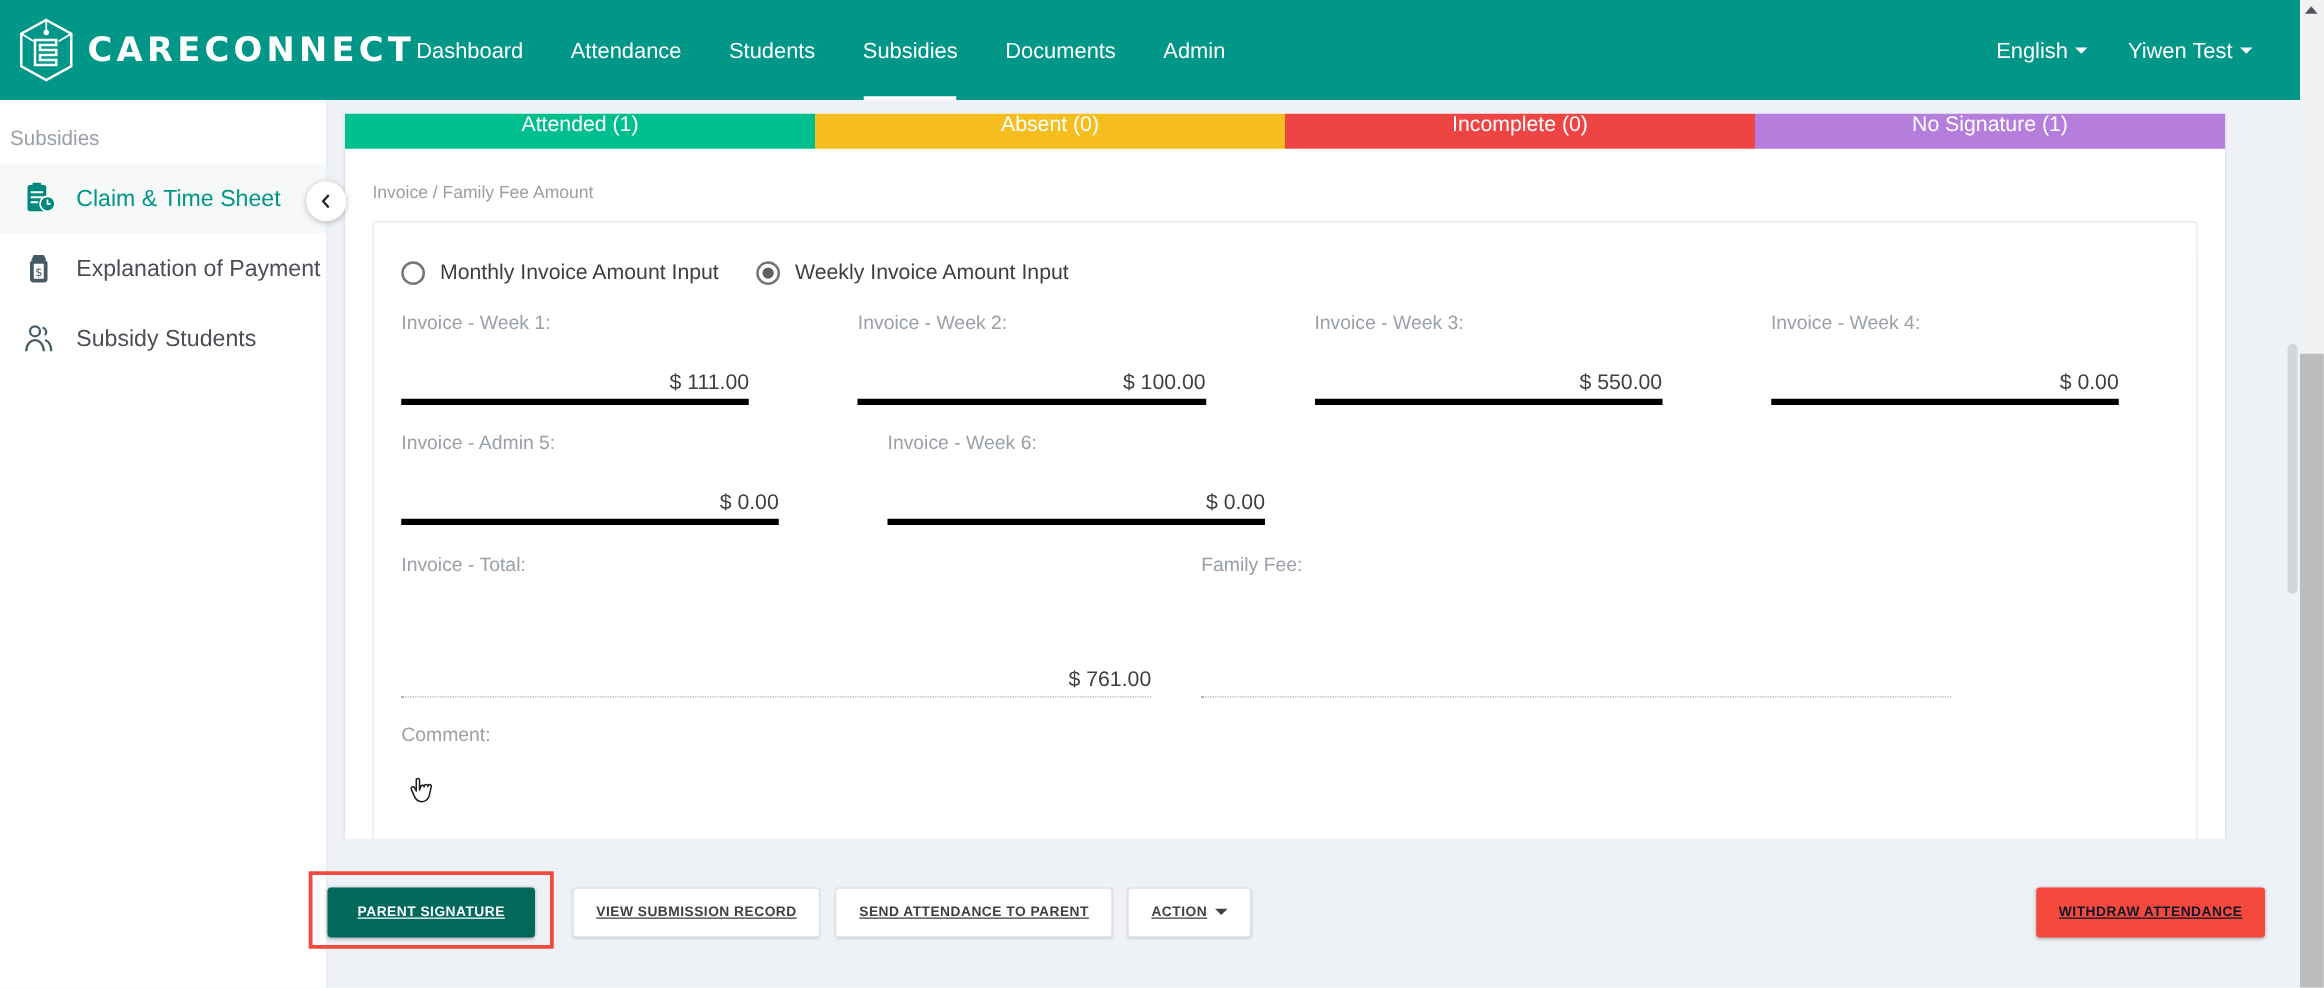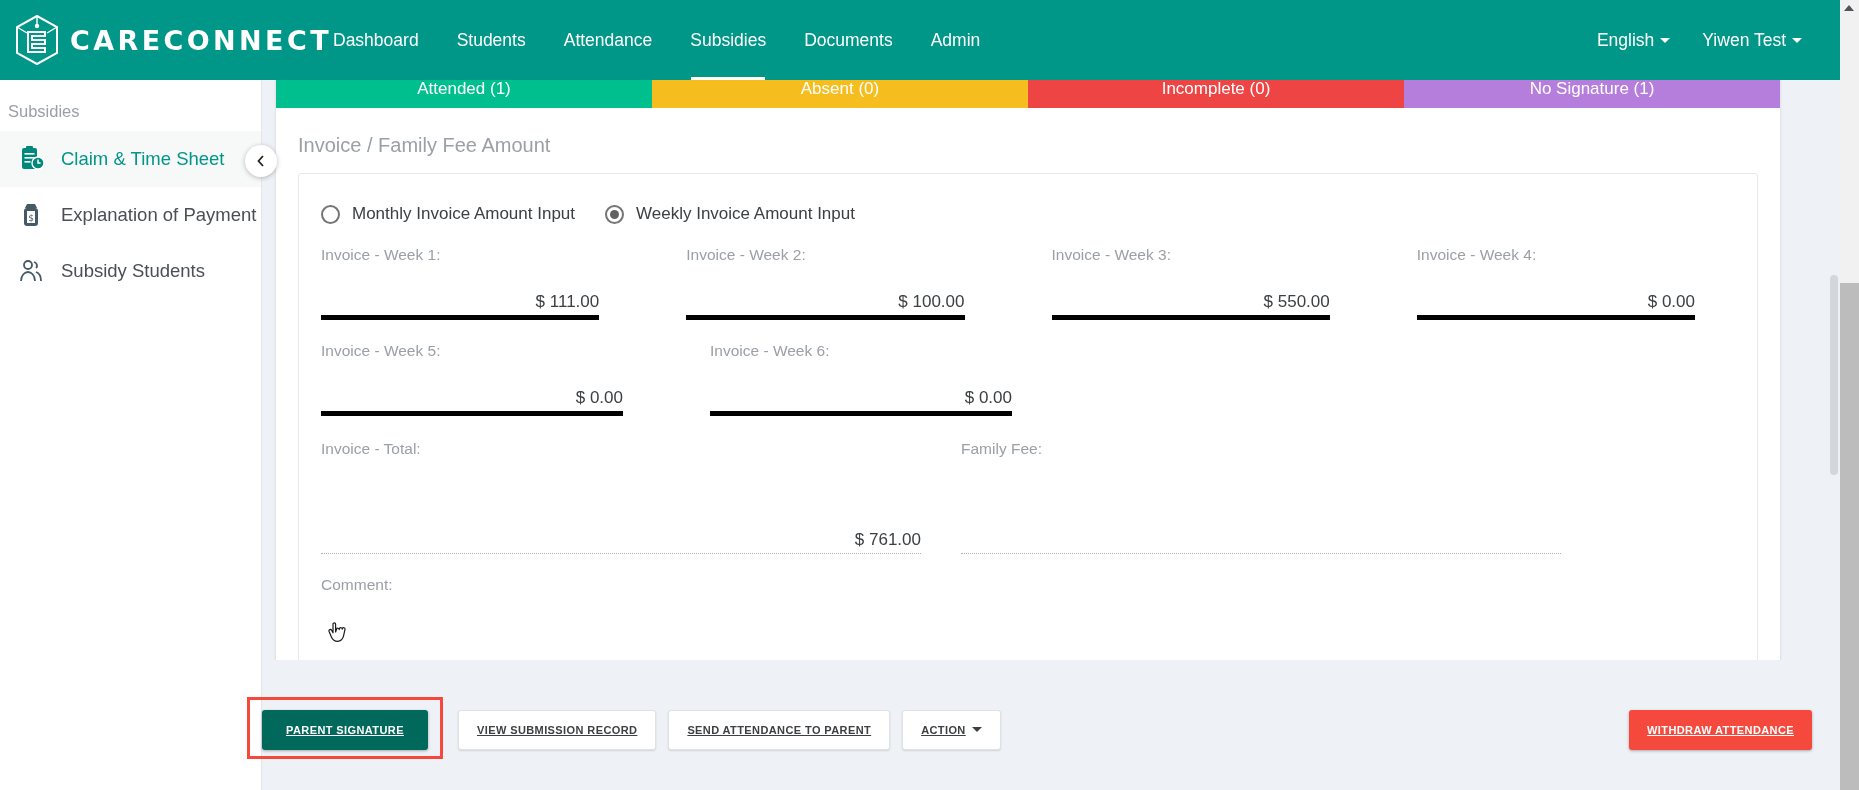--- a/index.html
+++ b/index.html
@@ -72,42 +72,42 @@
     position: absolute; left: 245px; top: 145px;
     width: 32px; height: 32px; border-radius: 50%;
     background: #ffffff; box-shadow: 0 1px 5px rgba(0,0,0,.26);
     display: flex; align-items: center; justify-content: center;
     cursor: pointer; z-index: 40; color: #222;
     font-size: 15px;
   }
 
   
   .main {
-    position: absolute; top: 80px; left: 263px;
+    position: absolute; top: 91px; left: 263px;
     width: 1577px; height: 580px;
     background: #eef1f5;
     overflow: hidden;
   }
   .page-card {
     position: absolute; top: -10px; left: 13px;
     width: 1504px; min-height: 760px;
     background: #ffffff;
     border-radius: 3px;
     box-shadow: 0 1px 3px rgba(0,0,0,.14);
   }
 
   
   .status-tabs { display: flex; height: 38px; width: 100%; }
   .status-tab {
     flex: 1; display: flex; align-items: center; justify-content: center;
     color: #ffffff; font-size: 17px; cursor: pointer;
   }
 
   .section-title {
-    color: #9aa0a6; font-size: 20px;
+    color: #9aa0a6; font-size: 14px;
     padding: 26px 0 0 22px;
   }
 
   .inner-box {
     margin: 16px 22px 0 22px;
     border: 1px solid #e6e8ea;
     border-radius: 3px;
     padding: 22px 22px 28px 22px;
   }
 
@@ -160,21 +160,21 @@
   .btn {
     height: 40px; padding: 0 18px;
     font-size: 11px; font-weight: bold; letter-spacing: .4px;
     display: flex; align-items: center; justify-content: center;
     border-radius: 3px; cursor: pointer; white-space: nowrap;
     font-family: "Liberation Sans", sans-serif;
     text-decoration: underline;
   }
   .btn-primary { background: #00695c; color: #ffffff; box-shadow: 0 1px 3px rgba(0,0,0,.3); }
   .btn-white { background: #ffffff; color: #3c4043; border: 1px solid #dfe1e5; box-shadow: 0 1px 2px rgba(0,0,0,.12); }
-  .btn-danger { background: #f4493c; color: #ffffff; box-shadow: 0 1px 3px rgba(0,0,0,.3); text-align: right; }
+  .btn-danger { background: #f4493c; color: #0f172a; box-shadow: 0 1px 3px rgba(0,0,0,.3); text-align: right; }
 
   .highlight-box {
     position: absolute; left: 247px; top: 697px;
     width: 196px; height: 62px;
     border: 3px solid #f4493c; z-index: 55;
     pointer-events: none;
   }
   .btn-wrap-parent { position: absolute; left: 262px; top: 710px; z-index: 50; }
   .btns-rest { position: absolute; left: 458px; top: 710px; display: flex; gap: 12px; z-index: 50; }
   .btn-withdraw-wrap { position: absolute; right: 47px; top: 710px; z-index: 50; }
@@ -221,22 +221,22 @@
       <polygon points="23,2 43,13 43,39 23,50 3,39 3,13" fill="none" stroke="#ffffff" stroke-width="2"></polygon>
       <path d="M14 18 h17 v4 h-13 v4 h13 v4 h-13 v4 h13 v4 h-17 z" fill="none" stroke="#ffffff" stroke-width="2"></path>
       <path d="M23 2 v10 M3 13 l10 6 M43 13 l-10 6" stroke="#ffffff" stroke-width="1.4" fill="none"></path>
       <circle cx="23" cy="12" r="2.2" fill="#ffffff"></circle>
     </svg>
     <span class="brand-text">CARECONNECT</span>
   </div>
 
   <div class="nav-items">
     <div class="nav-item">Dashboard</div>
+    <div class="nav-item">Attendance</div>
     <div class="nav-item">Students</div>
-    <div class="nav-item">Attendance</div>
     <div class="nav-item active">Subsidies</div>
     <div class="nav-item">Documents</div>
     <div class="nav-item">Admin</div>
   </div>
 
   <div class="nav-right">
     <div class="nav-item">
       <span>English</span><span class="caret"></span>
     </div>
     <div class="nav-item">
@@ -329,21 +329,21 @@
         <div class="field">
           <div class="field-label">Invoice - Week 4:</div>
           <div class="field-input">$ 0.00</div>
         </div>
       </div>
 
       <div class="row-gap"></div>
 
       <div class="grid4">
         <div class="field">
-          <div class="field-label">Invoice - Week 5:</div>
+          <div class="field-label">Invoice - Admin 5:</div>
           <div class="field-input">$ 0.00</div>
         </div>
         <div class="field">
           <div class="field-label">Invoice - Week 6:</div>
           <div class="field-input">$ 0.00</div>
         </div>
       </div>
 
       <div class="totals-row">
         <div class="field wide">

